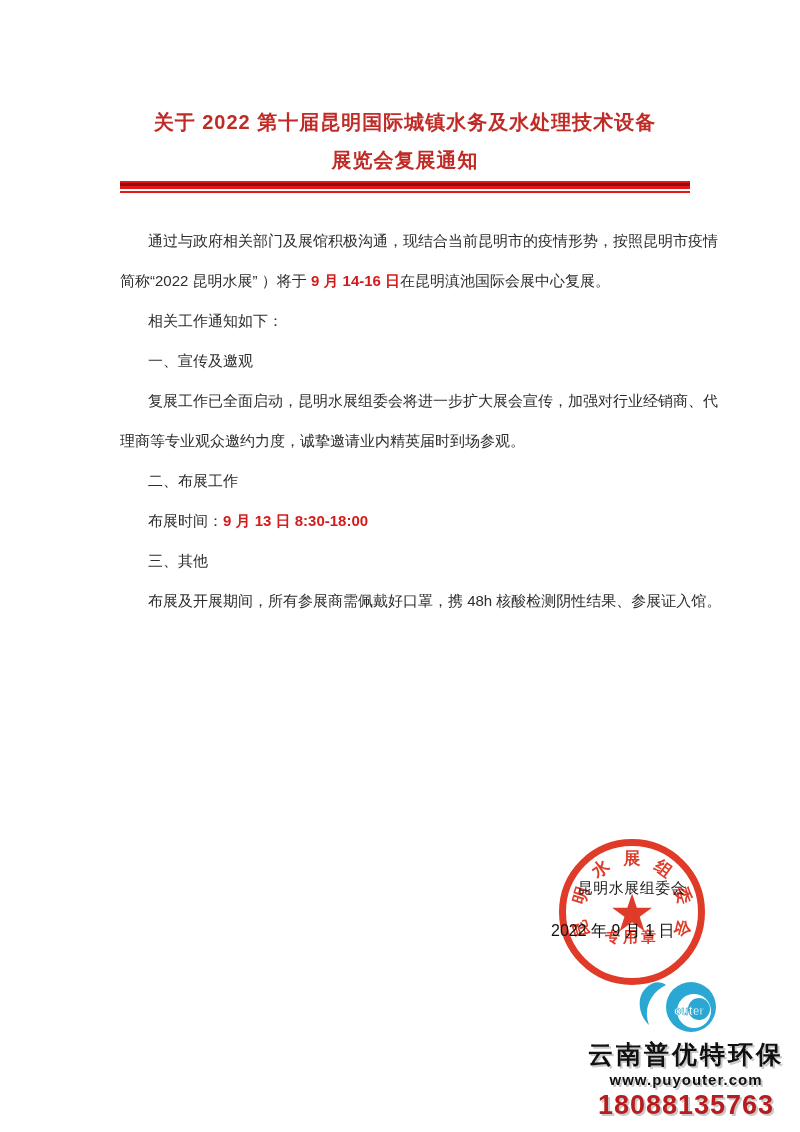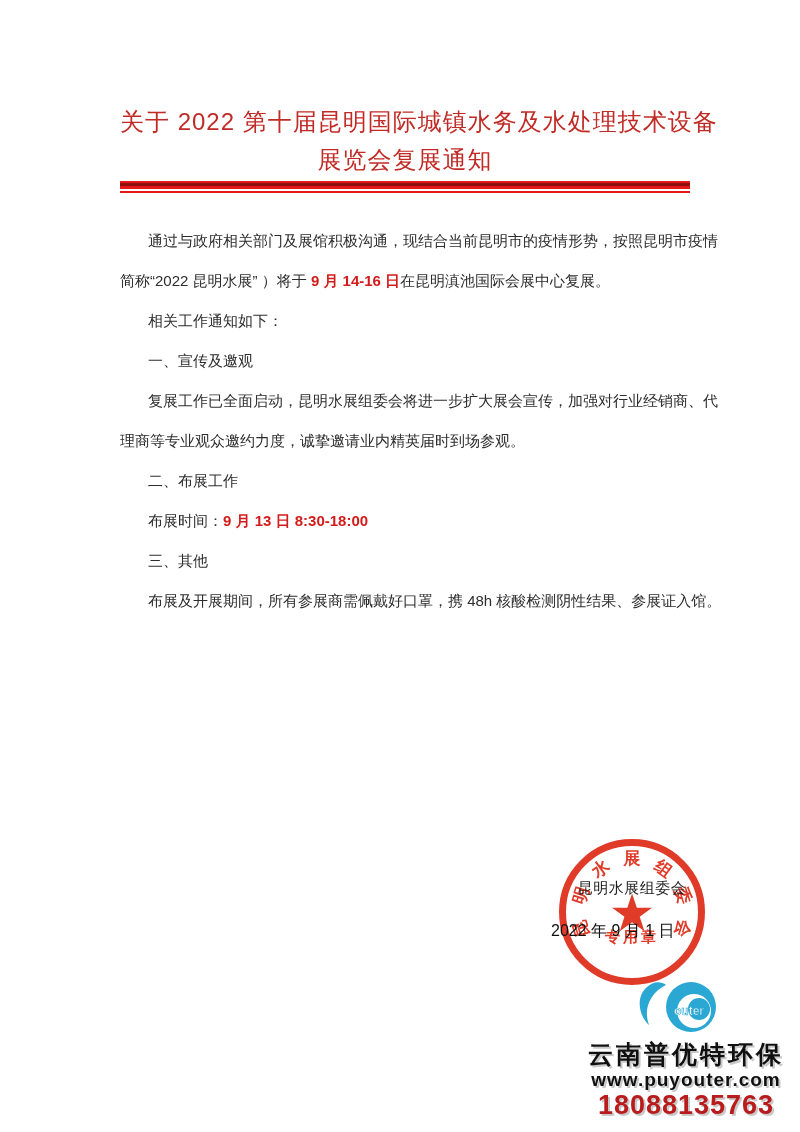--- a/index.html
+++ b/index.html
@@ -8,21 +8,21 @@
     position:relative; width:800px; height:1132px; margin:0 auto;
     background:#ffffff; overflow:hidden;
     font-family:"Liberation Sans","DejaVu Sans",sans-serif;
     color:#2d2d2d;
   }
   .doc { position:absolute; left:120px; top:0; width:570px; }
 
   
   .title-line {
     text-align:center; white-space:nowrap;
-    font-size:24px; font-weight:normal; line-height:38px;
+    font-size:20px; font-weight:bold; line-height:38px;
     color:#c12b26; letter-spacing:1px;
   }
   .title-line.first { margin-top:103px; }
 
   
   .rule { margin-top:2px; }
   .rule .band {
     height:8px;
     background:linear-gradient(to bottom,#e31919 0,#e31919 2.5px,#8f0f0f 2.5px,#8f0f0f 5px,#e31919 5px,#e31919 8px);
   }
@@ -62,21 +62,21 @@
   }
 
   
   .footer { position:absolute; left:578px; top:980px; width:216px; text-align:center; }
   .footer .logo { height:60px; }
   .footer .company {
     font-size:25px; font-weight:bold; color:#101010; letter-spacing:3px;
     line-height:28px; white-space:nowrap; text-shadow:2px 2px 0 #c9c9c9;
   }
   .footer .website {
-    font-size:19px; font-weight:bold; color:#101010; letter-spacing:1px;
+    font-size:15px; font-weight:bold; color:#101010; letter-spacing:1px;
     line-height:23px; white-space:nowrap; text-shadow:2px 2px 0 #c9c9c9;
   }
   .footer .phone {
     font-size:27px; font-weight:bold; color:#b91c1c; letter-spacing:1px;
     line-height:29px; white-space:nowrap; text-shadow:2px 2px 0 #c9c9c9;
   }
 </style>
 </head>
 <body>
 

